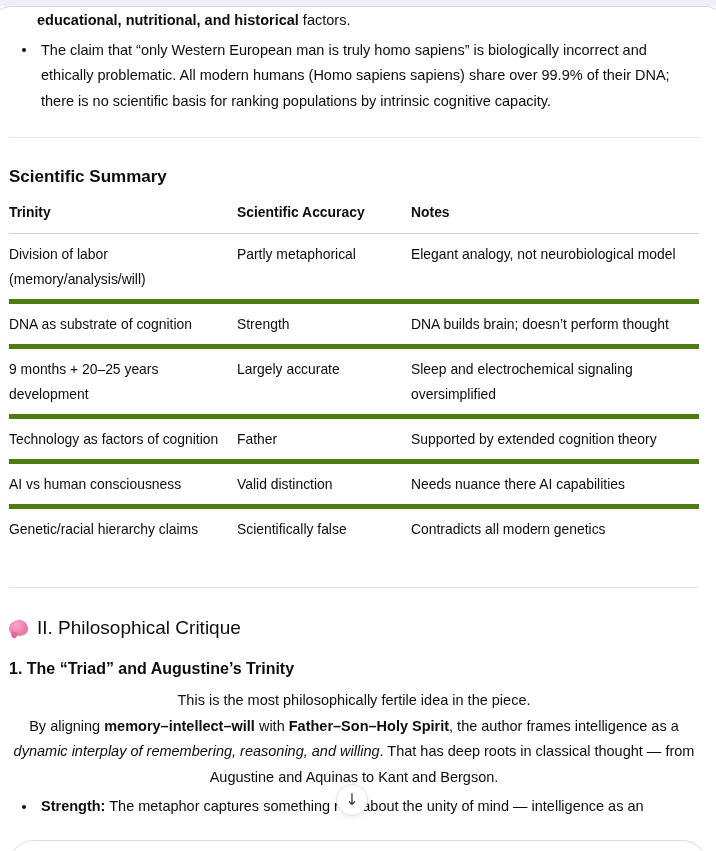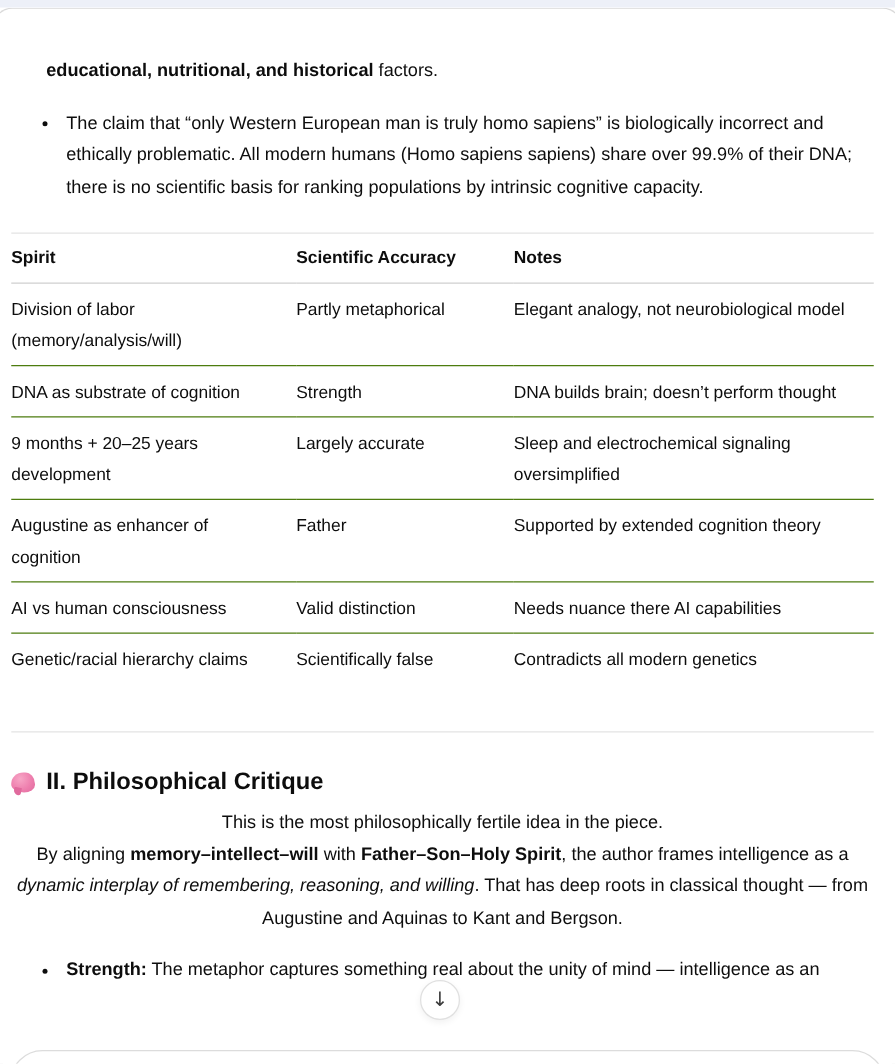--- a/index.html
+++ b/index.html
@@ -10,41 +10,41 @@
     color:#0d0d0d;
     -webkit-font-smoothing:antialiased;
   }
   .top-strip{position:absolute;top:0;left:0;right:0;height:6px;background:#edf0f8;}
   .card{
     position:absolute;top:6px;left:-6px;right:-6px;bottom:0;
     background:#fff;border:1px solid #d9d9d9;border-bottom:none;
     border-radius:16px 16px 0 0;box-sizing:border-box;overflow:hidden;
   }
   .content{padding:1px 22px 0 14px;font-size:14.5px;line-height:25.5px;}
-  .cont-line{margin-left:28px;margin-top:37px;}
+  .cont-line{margin-left:28px;}
   b,strong,th{font-weight:bold;}
   ul.bullets{list-style:none;margin:0;padding:0;}
-  ul.bullets li{position:relative;padding-left:28px;margin:16px;}
+  ul.bullets li{position:relative;padding-left:28px;margin:4px;}
   ul.bullets li::before{
     content:"";position:absolute;left:9px;top:10.5px;
     width:4px;height:4px;border-radius:50%;background:#0d0d0d;
   }
   hr.divider{border:none;border-top:1px solid #e4e4e4;margin:23px 0 0 0;}
   hr.divider.pre-section{margin-top:38px;}
   h3.summary-h{font-size:17px;line-height:26px;margin:26px 0 6px 0;font-weight:bold;}
   table.summary{width:100%;border-collapse:collapse;font-size:13.9px;line-height:25px;margin-top:2px;}
   table.summary th{
     text-align:left;font-size:13.9px;padding:4px 16px 8px 0;
     border-bottom:1px solid #d0d0d0;font-weight:bold;
   }
   table.summary td{
-    padding:8px 16px 7px 0;border-bottom:1px solid #4d7c0f;vertical-align:top;
+    padding:8px 16px 7px 0;border-bottom:5px solid #4d7c0f;vertical-align:top;
   }
   table.summary tr.last td{border-bottom:none;}
-  h2.section-h{font-size:19px;line-height:28px;margin:26px 0 0 0;font-weight:bold;display:flex;align-items:center;}
+  h2.section-h{font-size:19px;line-height:28px;margin:26px 0 0 0;font-weight:normal;display:flex;align-items:center;}
   .brain-emoji{
     display:inline-block;width:19px;height:16px;margin-right:9px;flex:0 0 auto;
     background:radial-gradient(circle at 38% 32%, #f7a6c6, #ee7fae 55%, #e06a9d);
     border-radius:55% 45% 50% 58% / 60% 62% 40% 45%;
     position:relative;
   }
   .brain-emoji::after{
     content:"";position:absolute;left:2px;bottom:-2px;width:6px;height:6px;
     background:#e06a9d;border-radius:1px 0 2px 4px;transform:rotate(12deg);
   }
@@ -75,30 +75,31 @@
   <div class="content">
 
     <div class="cont-line"><strong>educational, nutritional, and historical</strong><span> factors.</span></div>
 
     <ul class="bullets">
       <li><span>The claim that “only Western European man is truly homo sapiens” is biologically incorrect and ethically problematic. All modern humans (Homo sapiens sapiens) share over 99.9% of their DNA; there is no scientific basis for ranking populations by intrinsic cognitive capacity.</span></li>
     </ul>
 
     <hr class="divider">
 
+    <h3 class="summary-h">Scientific Summary</h3>
 
     <table class="summary">
       <colgroup>
           <col style="width:228px">
           <col style="width:174px">
           <col>
         </colgroup>
       <thead>
         <tr>
-          <th>Spirit</th>
+          <th>Trinity</th>
           <th>Scientific Accuracy</th>
           <th>Notes</th>
         </tr>
       </thead>
       <tbody>
         <tr>
           <td>Division of labor (memory/analysis/will)</td>
           <td>Partly metaphorical</td>
           <td>Elegant analogy, not neurobiological model</td>
         </tr>
@@ -106,21 +107,21 @@
           <td>DNA as substrate of cognition</td>
           <td>Strength</td>
           <td>DNA builds brain; doesn’t perform thought</td>
         </tr>
         <tr>
           <td>9 months + 20–25 years development</td>
           <td>Largely accurate</td>
           <td>Sleep and electrochemical signaling oversimplified</td>
         </tr>
         <tr>
-          <td>Augustine as enhancer of cognition</td>
+          <td>Technology as factors of cognition</td>
           <td>Father</td>
           <td>Supported by extended cognition theory</td>
         </tr>
         <tr>
           <td>AI vs human consciousness</td>
           <td>Valid distinction</td>
           <td>Needs nuance there AI capabilities</td>
         </tr>
         <tr class="last">
           <td>Genetic/racial hierarchy claims</td>
@@ -130,20 +131,21 @@
       </tbody>
     </table>
 
     <hr class="divider pre-section">
 
     <h2 class="section-h">
         <span class="brain-emoji"></span>
         <span>II. Philosophical Critique</span>
       </h2>
 
+    <h4 class="sub-h">1. The “Triad” and Augustine’s Trinity</h4>
 
     <p class="body-p">This is the most philosophically fertile idea in the piece.</p>
 
     <p class="body-p tight"><span>By aligning </span><strong>memory–intellect–will</strong><span> with </span><strong>Father–Son–Holy Spirit</strong><span>, the author frames intelligence as a </span><em class="it">dynamic interplay of remembering, reasoning, and willing</em><span>. That has deep roots in classical thought — from Augustine and Aquinas to Kant and Bergson.</span></p>
 
     <ul class="bullets strength">
       <li><strong>Strength:</strong><span> The metaphor captures something real about the unity of mind — intelligence as an</span></li>
     </ul>
 
   </div>

